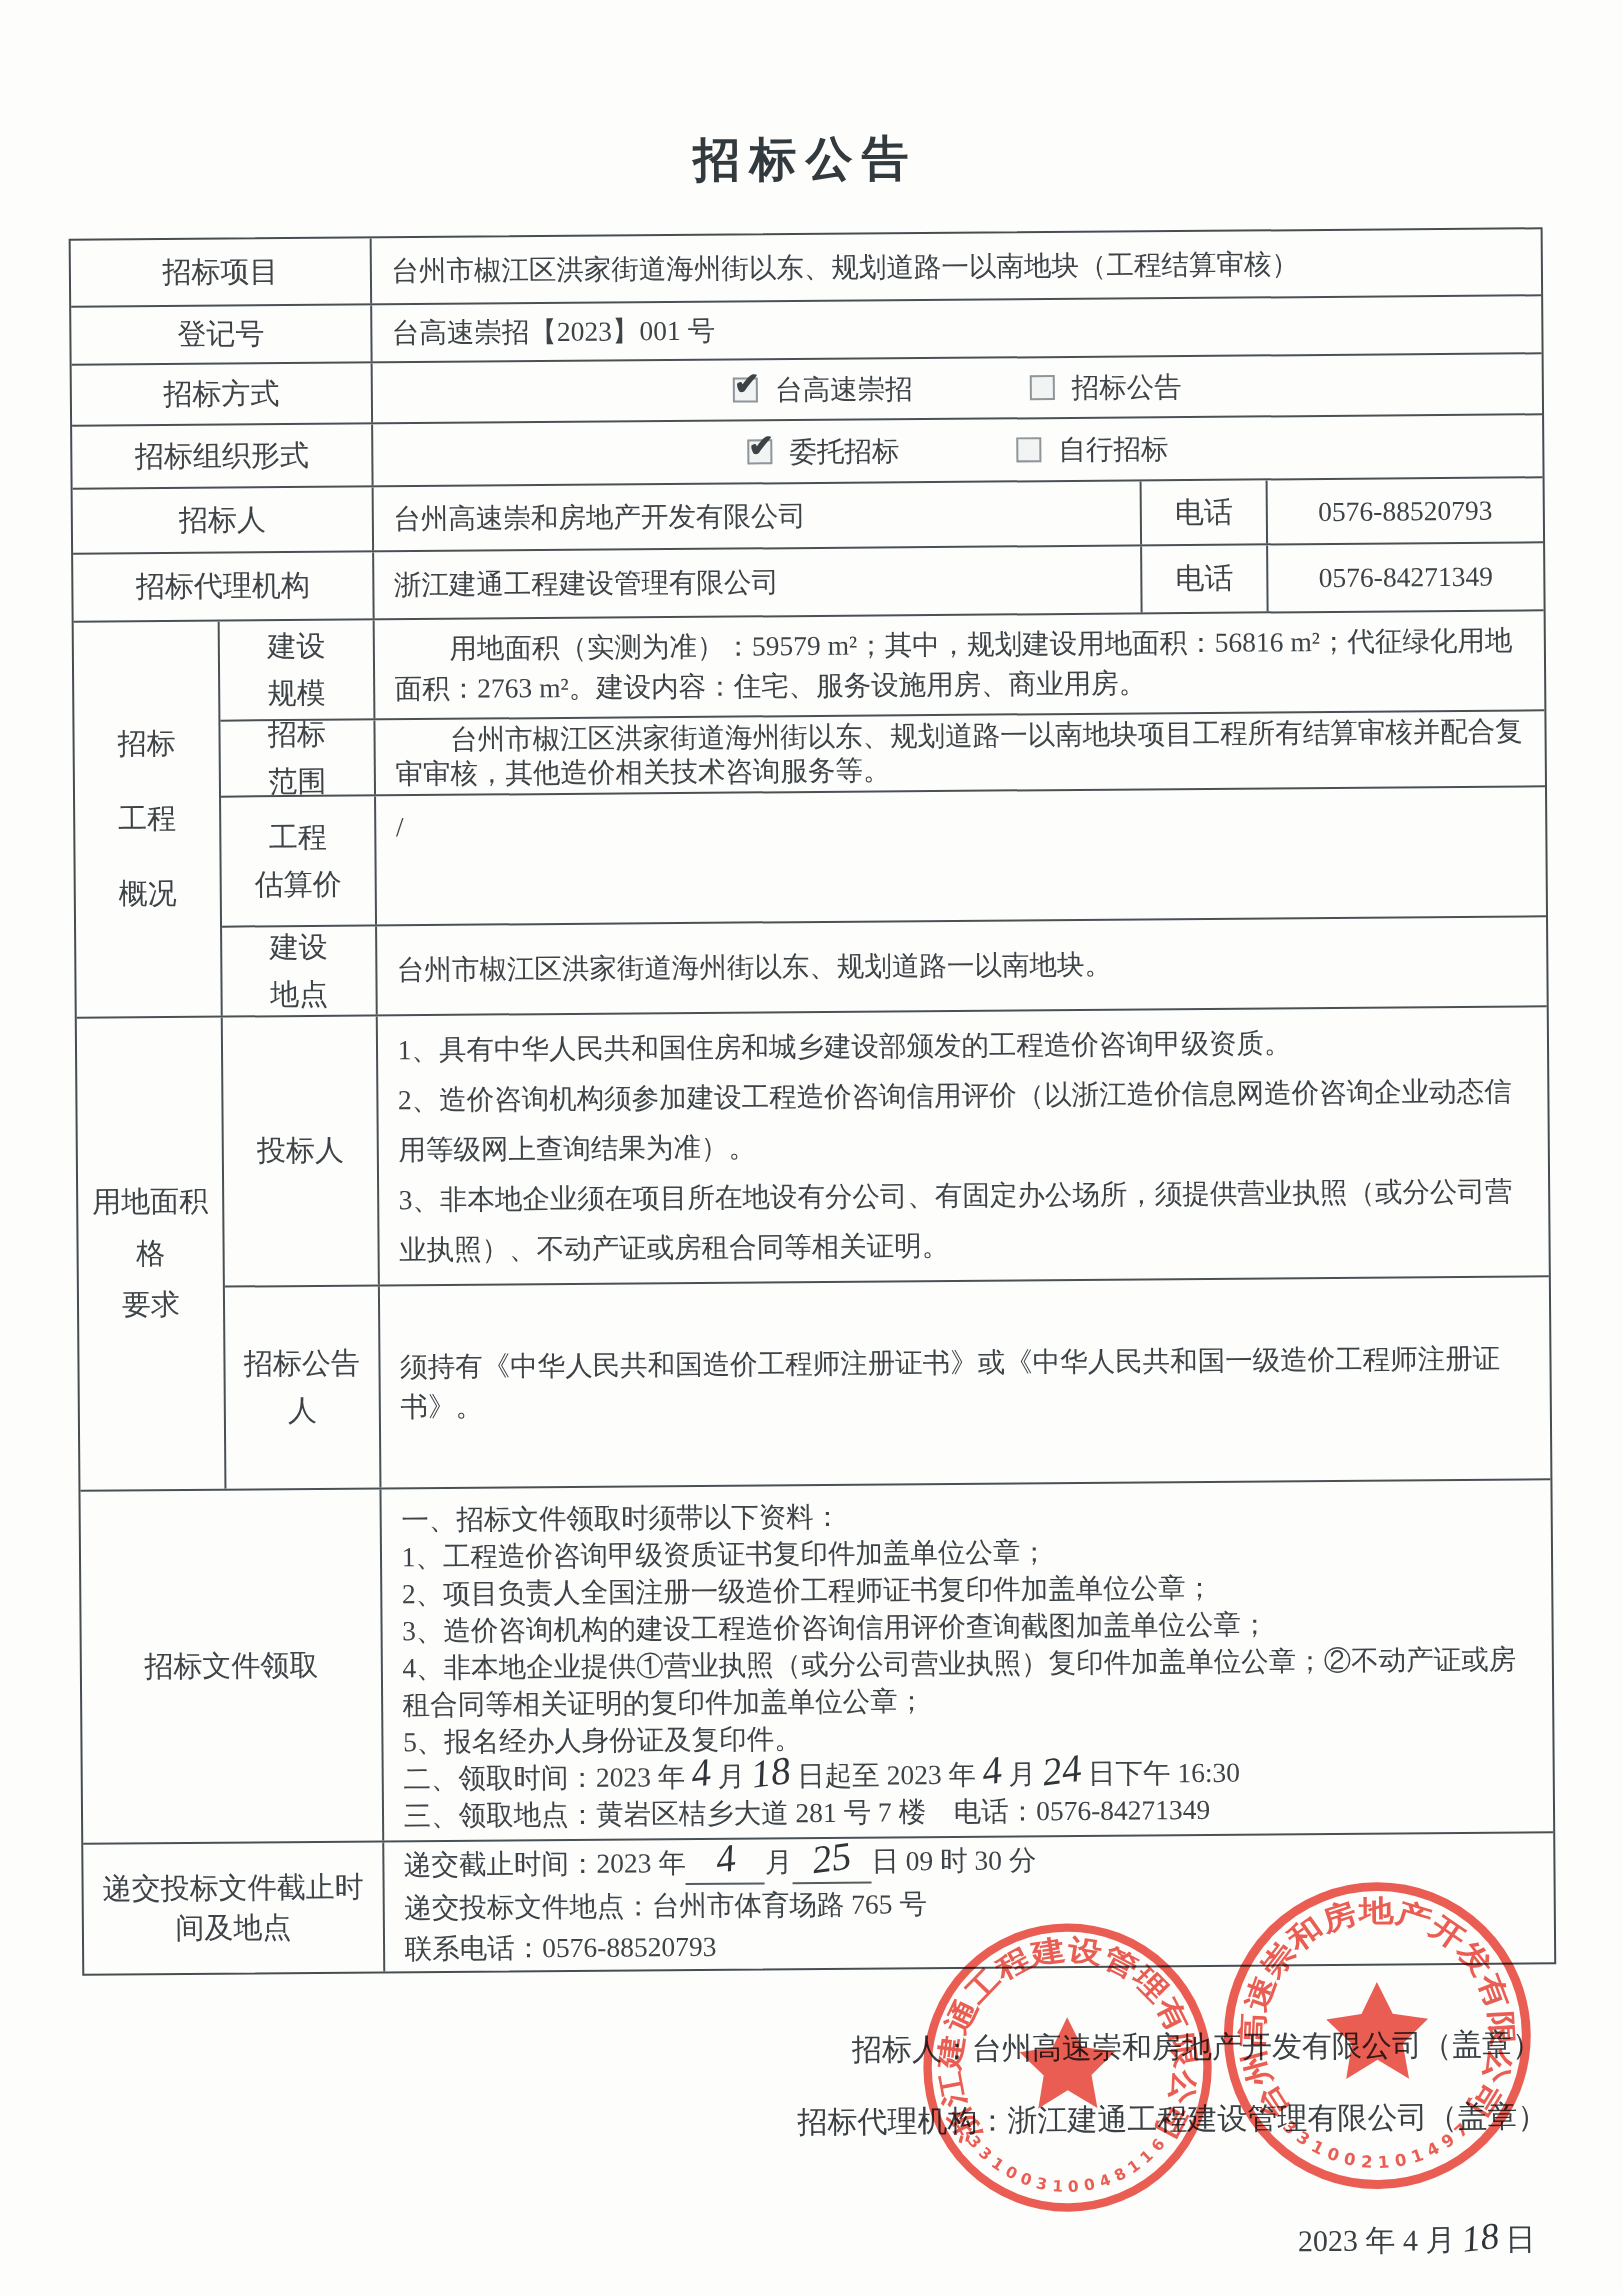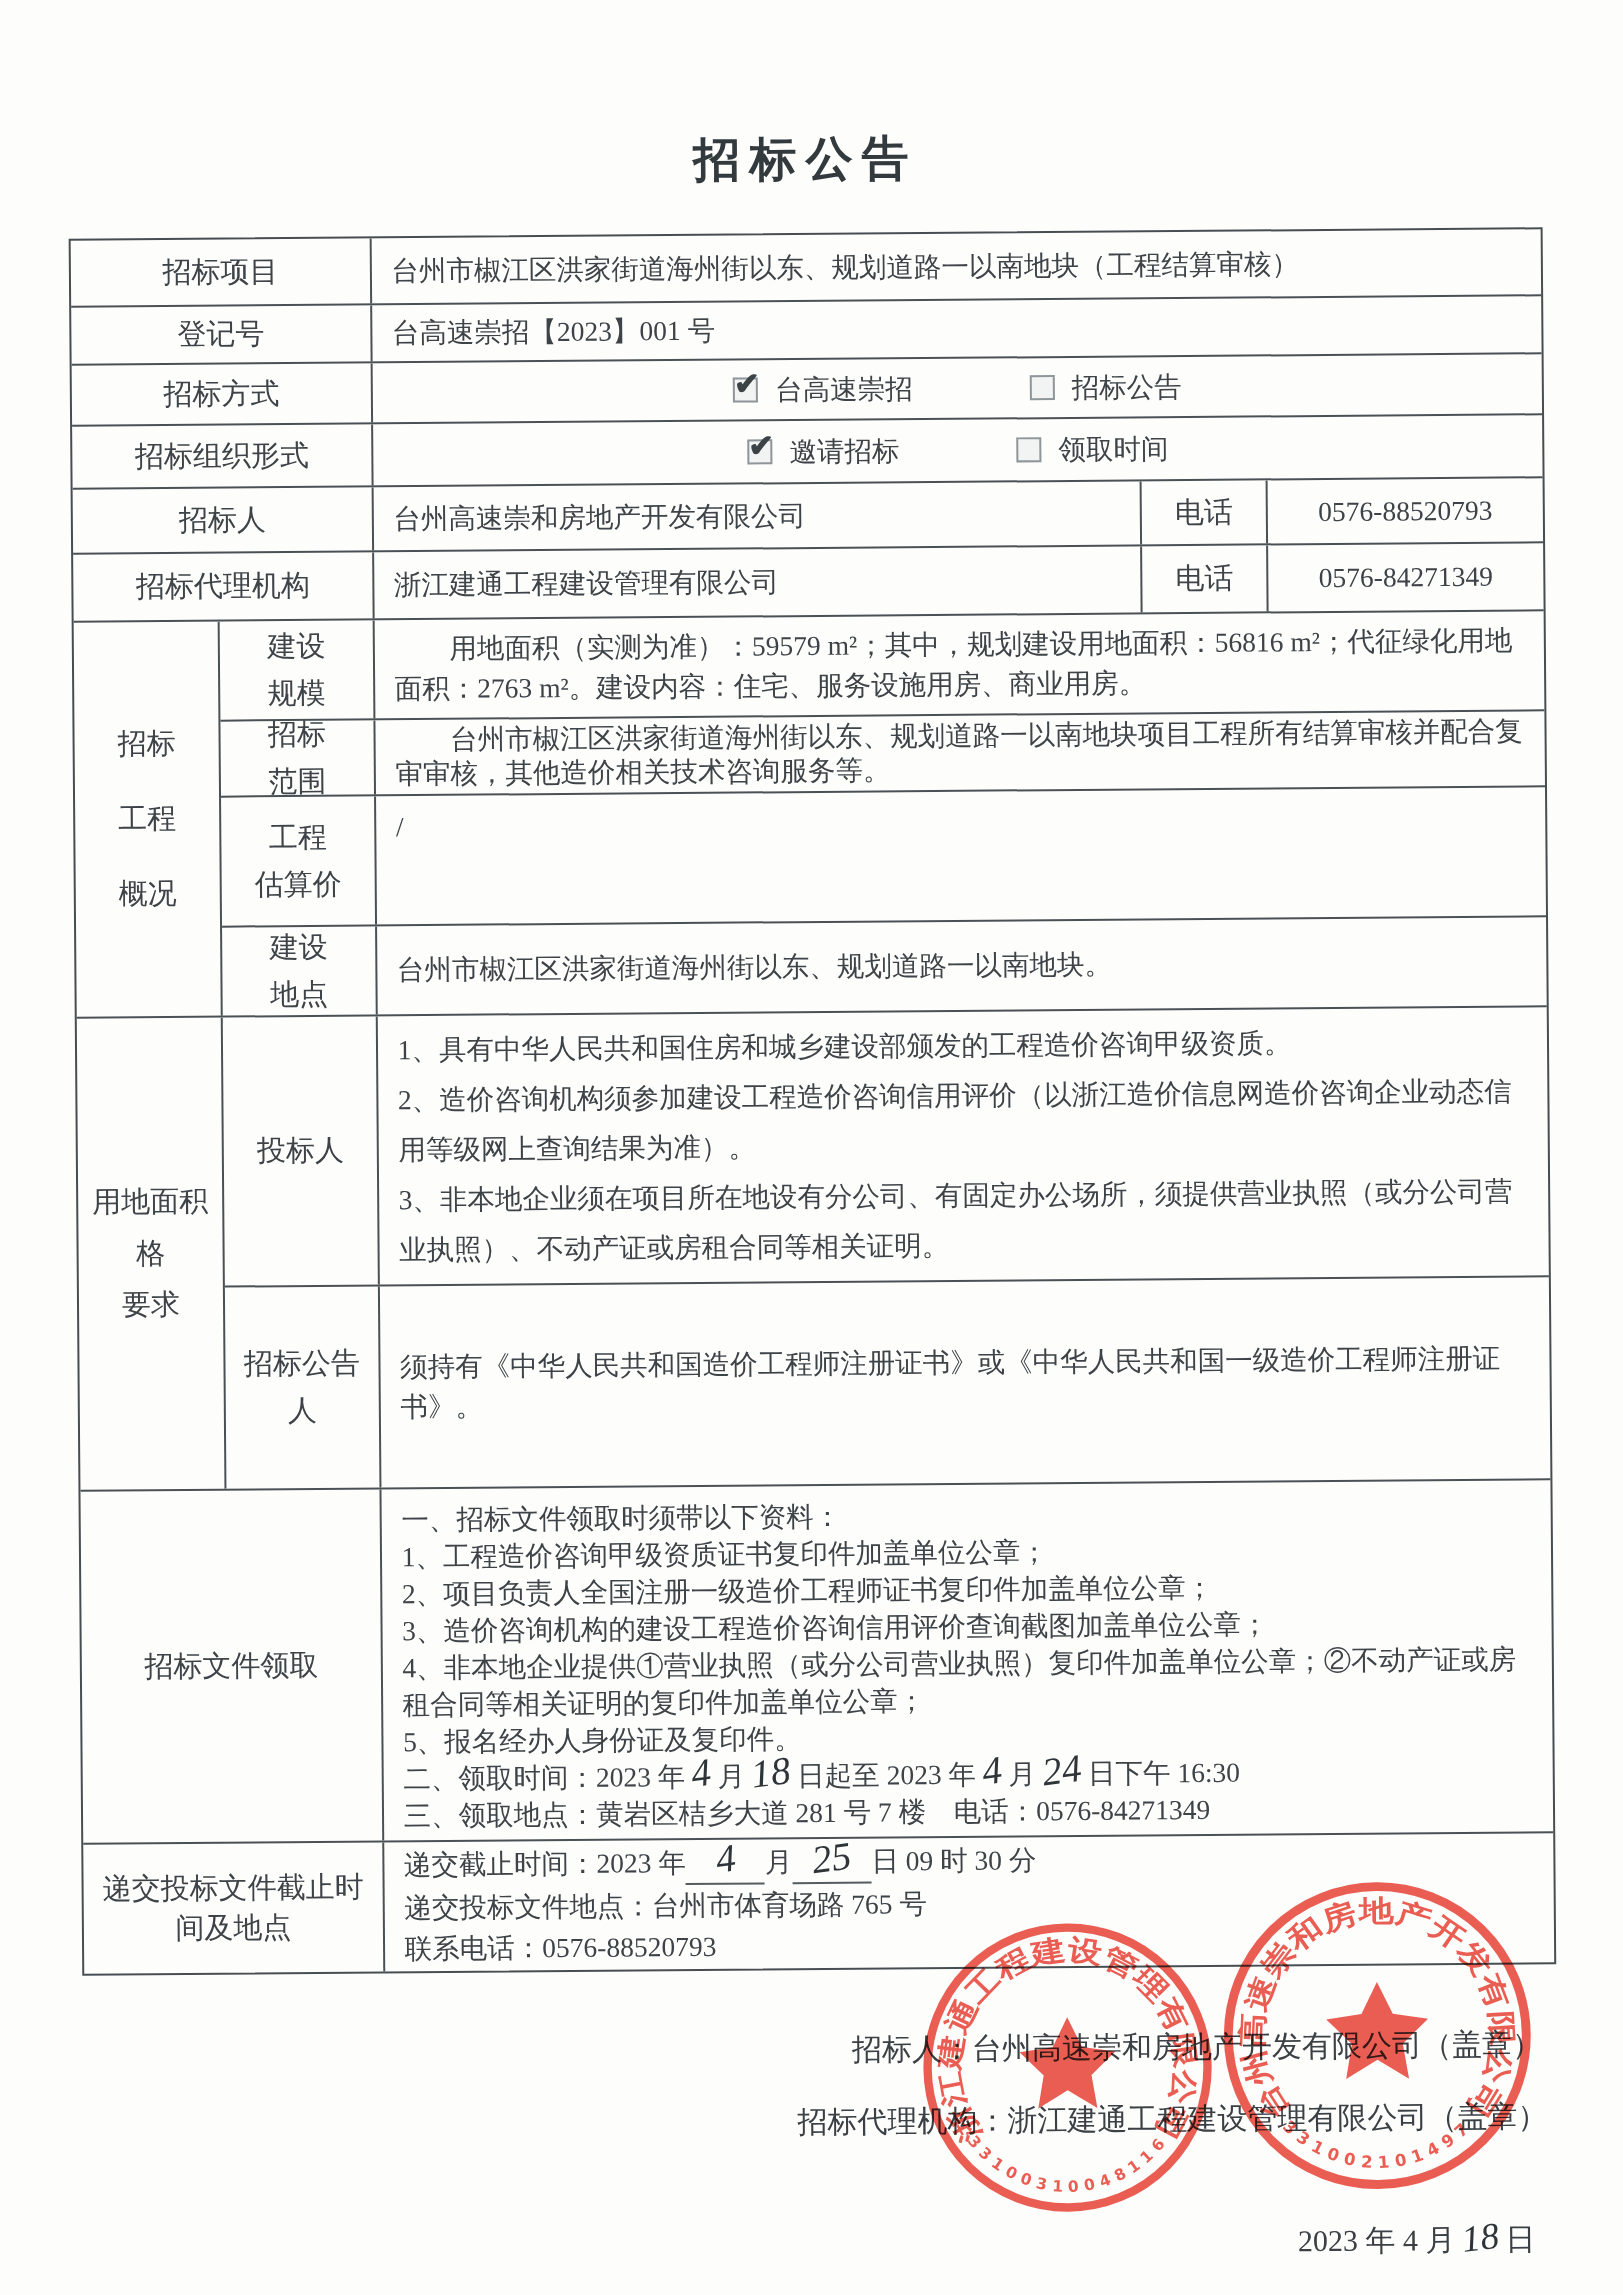--- a/index.html
+++ b/index.html
@@ -123,27 +123,27 @@
       </div>
     </div>
 
     <div class="row h-org">
       <div class="lab">招标组织形式</div>
       <div class="con opts">
         <span class="opt">
           <span class="cbox">
               <span class="mark">✔</span>
             </span>
-          <span>邀请招标</span>
+          <span>委托招标</span>
         </span>
         <span class="opt second">
           <span class="cbox">
               <span class="mark"></span>
             </span>
-          <span>领取时间</span>
+          <span>自行招标</span>
         </span>
       </div>
     </div>
 
     <div class="row h-tenderer">
       <div class="lab">招标人</div>
       <div class="con">台州高速崇和房地产开发有限公司</div>
       <div class="pcell plab">电话</div>
       <div class="pcell pval">0576-88520793</div>
     </div>

